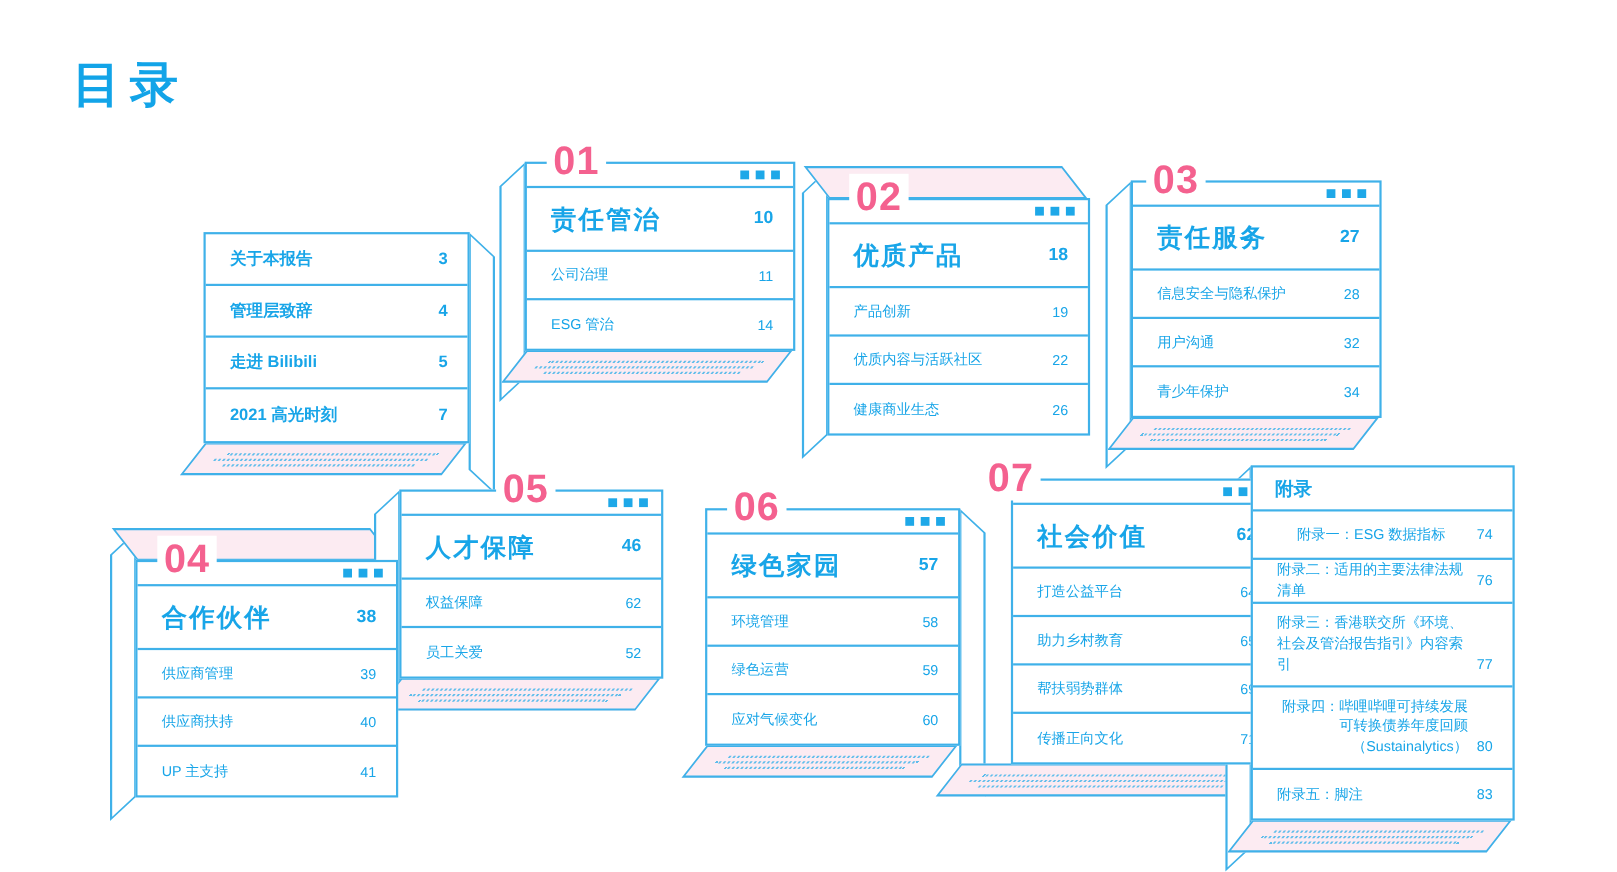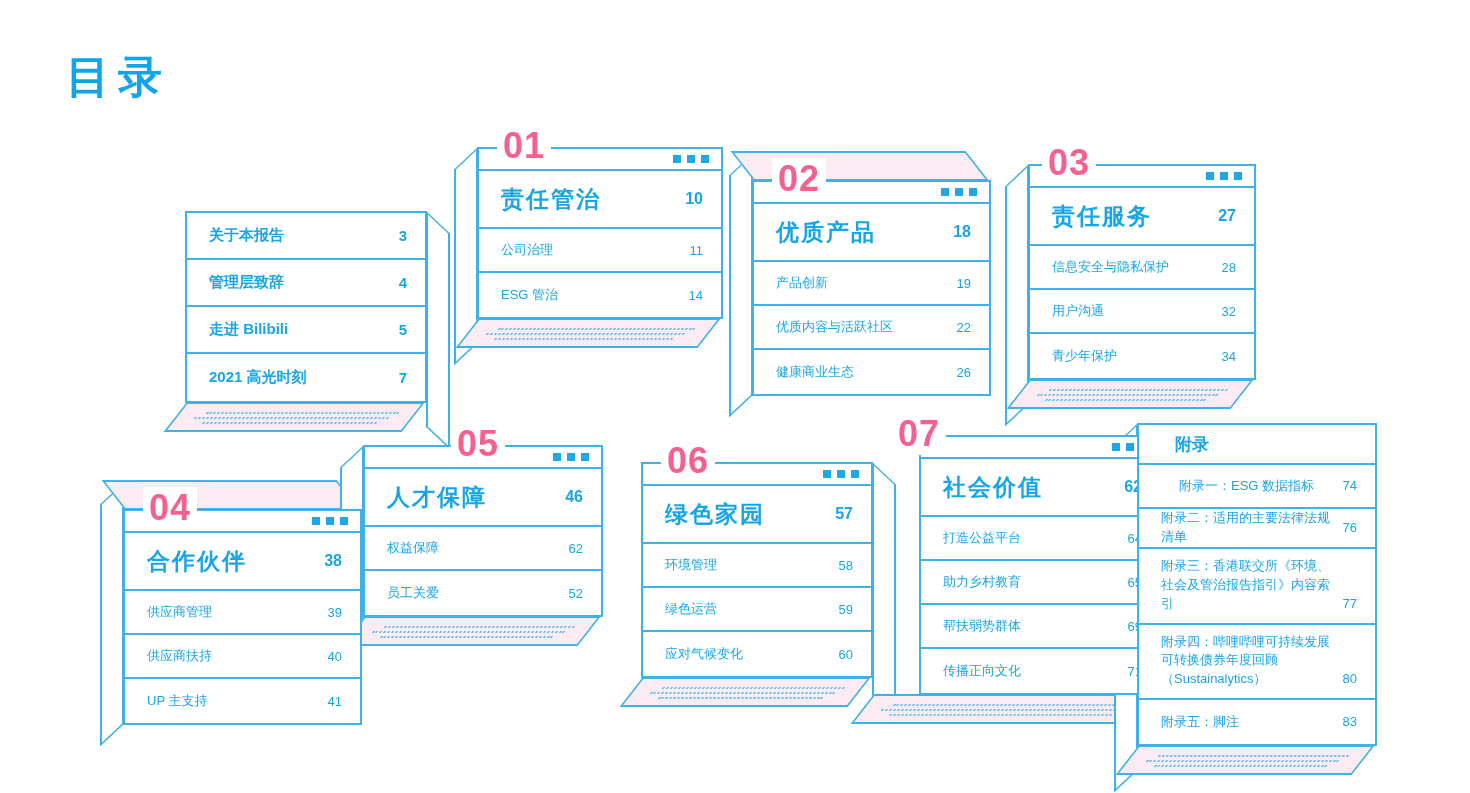--- a/index.html
+++ b/index.html
@@ -56,27 +56,27 @@
     padding:0 18px 0 22px;
     font-size:13px;color:var(--blue);cursor:pointer;
   }
   .irow:not(:last-child){border-bottom:2px solid var(--line);}
   .irow .ipg{margin-left:8px;}
   
   .intro .irow{height:47px;font-size:15px;font-weight:bold;}
   
   .ap-head{
     height:40px;border-bottom:2px solid var(--line);
-    display:flex;align-items:center;padding:0 36px;
+    display:flex;align-items:center;padding:0 20px;
     font-size:17px;font-weight:bold;color:var(--blue);
   }
   .ap .irow{font-size:13px;line-height:1.45;}
   .ap .irow .ilab{flex:1;}
   .ap .irow.two{align-items:flex-end;padding-top:8px;padding-bottom:9px;height:auto;}
-  .ap .r1{height:44px;padding-left:40px;} .ap .r2{height:40px;} .ap .r3{height:56px;} .ap .r4{height:58px;} .ap .r5{height:44px;}
+  .ap .r1{height:44px;padding-left:40px;} .ap .r2{height:40px;} .ap .r3{height:56px;} .ap .r4{height:58px;text-align:right;} .ap .r5{height:44px;}
   
   .flap{
     position:absolute;left:2px;right:2px;height:30px;z-index:1;
     background:var(--pinkbg);border:2px solid var(--line);
     overflow:hidden;
   }
   .flap.bottom{bottom:-29px;transform:skewX(-38deg);transform-origin:50% 0;}
   .flap.top{top:-29px;transform:skewX(38deg);transform-origin:50% 100%;}
   .dotl{padding-top:5px;}
   .dotl i{display:block;border-top:2px dotted var(--dot);margin:3px 16px 0 26px;}

